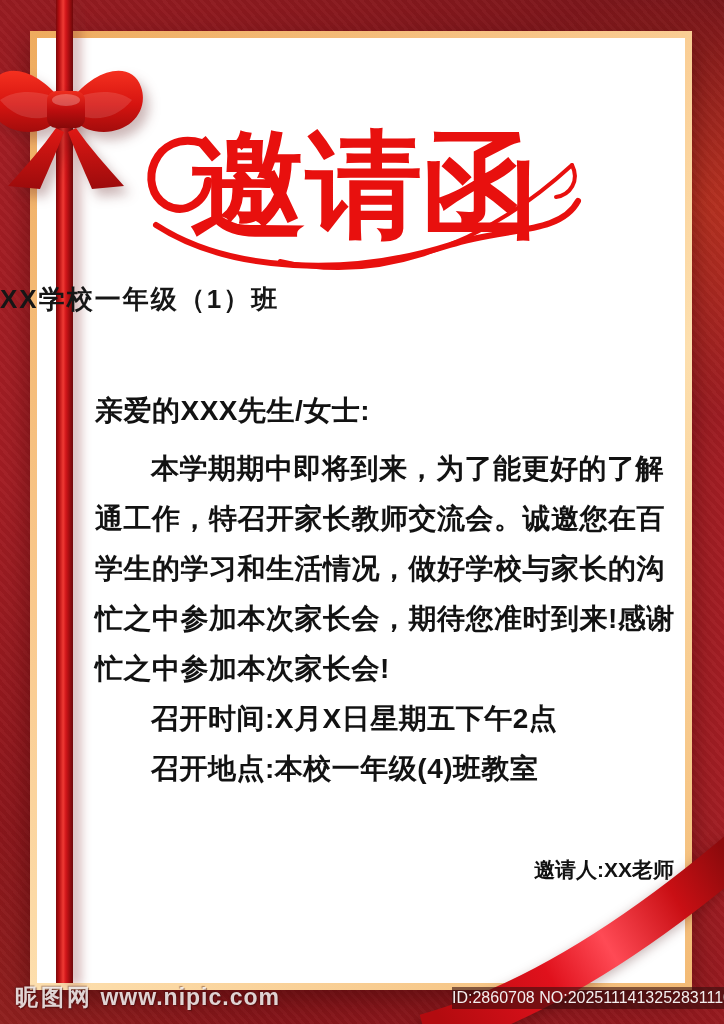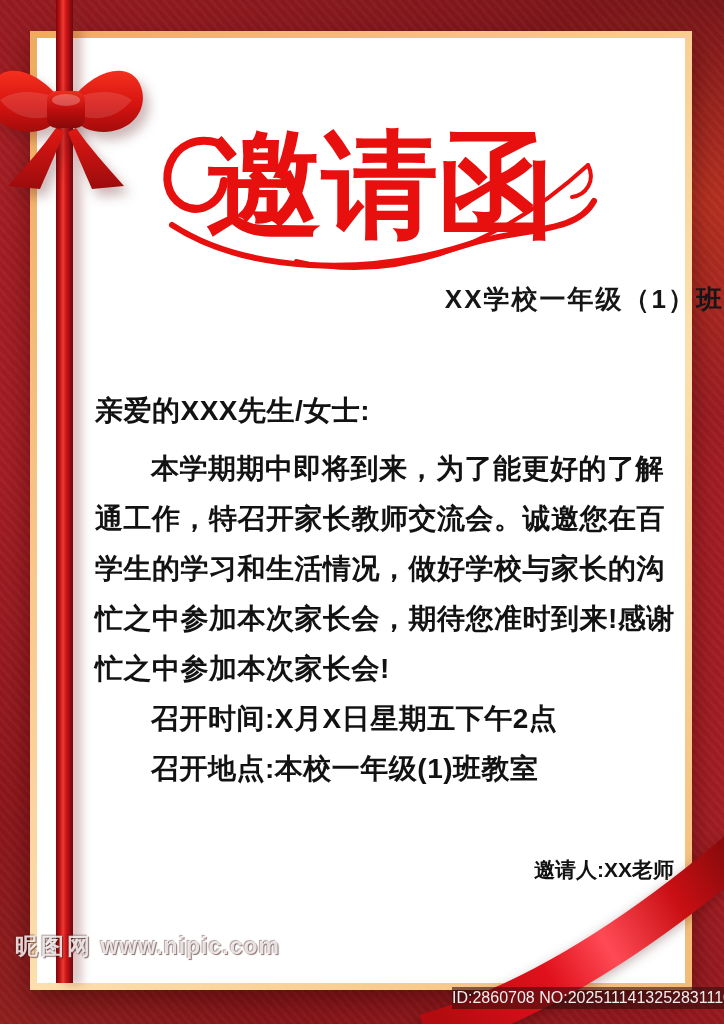--- a/index.html
+++ b/index.html
@@ -33,45 +33,45 @@
     background:#ffffff;
   }
   
   .v-ribbon{
     position:absolute;left:56px;top:0;width:17px;height:983px;
     background:linear-gradient(90deg,#7c090b 0%,#b50d10 18%,#ee3a33 42%,#d2161a 58%,#8e0b0d 86%,#6f080a 100%);
     box-shadow:9px 2px 10px rgba(130,40,40,0.28);
   }
   .bow{position:absolute;left:-14px;top:40px;width:160px;height:150px;filter:drop-shadow(6px 8px 6px rgba(90,20,20,0.3));}
   
-  .title-wrap{position:absolute;left:156px;top:103px;width:444px;height:180px;}
+  .title-wrap{position:absolute;left:140px;top:103px;width:444px;height:180px;}
   .title-svg{position:absolute;inset:0;}
   
   .subtitle{
-    position:absolute;left:0;top:282px;width:724px;text-align:right;
+    position:absolute;left:0;top:282px;width:724px;text-align:left;
     font-size:26px;font-weight:bold;color:#161616;letter-spacing:2px;
   }
   
   .letter{
     position:absolute;left:95px;top:386px;width:575px;
     font-size:28px;font-weight:bold;color:#121212;line-height:50px;
     letter-spacing:0.5px;
   }
   .salutation{margin-bottom:8px;white-space:nowrap;}
   .pline{white-space:nowrap;}
   .indent{text-indent:2em;}
   .inviter{
     position:absolute;right:50px;top:845px;height:50px;line-height:50px;
     font-size:21px;font-weight:bold;color:#121212;text-align:right;white-space:nowrap;
   }
   
   .corner-ribbon{position:absolute;inset:0;pointer-events:none;}
   
   .wm-left{
-    position:absolute;left:15px;top:931px;
+    position:absolute;left:15px;top:982px;
     font-size:23px;font-weight:bold;color:rgba(255,255,255,0.82);
     text-shadow:1px 1px 1px rgba(60,10,10,0.6), -1px -1px 1px rgba(60,10,10,0.4);
     letter-spacing:1px;white-space:nowrap;
   }
   .wm-left .site-name{letter-spacing:3px;}
   .wm-right{
     position:absolute;left:452px;top:987px;width:272px;height:22px;
     background:rgba(55,14,14,0.6);
     color:#f3eeee;font-size:16px;line-height:22px;text-align:center;
     white-space:nowrap;
@@ -130,21 +130,21 @@
 <div class="subtitle">XX学校一年级（1）班</div>
 
 <div class="letter">
   <div class="salutation">亲爱的XXX先生/女士:</div>
   <div class="pline indent">本学期期中即将到来，为了能更好的了解</div>
   <div class="pline">通工作，特召开家长教师交流会。诚邀您在百</div>
   <div class="pline">学生的学习和生活情况，做好学校与家长的沟</div>
   <div class="pline">忙之中参加本次家长会，期待您准时到来!感谢</div>
   <div class="pline">忙之中参加本次家长会!</div>
   <div class="pline indent">召开时间:X月X日星期五下午2点</div>
-  <div class="pline indent">召开地点:本校一年级(1)班教室</div>
+  <div class="pline indent">召开地点:本校一年级(4)班教室</div>
 </div>
 
 <div class="inviter">邀请人:XX老师</div>
 
 <svg class="corner-ribbon" width="724" height="1024" viewBox="0 0 724 1024">
   <defs>
     <linearGradient id="gRib" gradientUnits="userSpaceOnUse" x1="440" y1="1020" x2="724" y2="850">
       <stop offset="0" stop-color="#b30b0f"></stop>
       <stop offset="0.35" stop-color="#e0111c"></stop>
       <stop offset="0.55" stop-color="#ff4a55"></stop>

